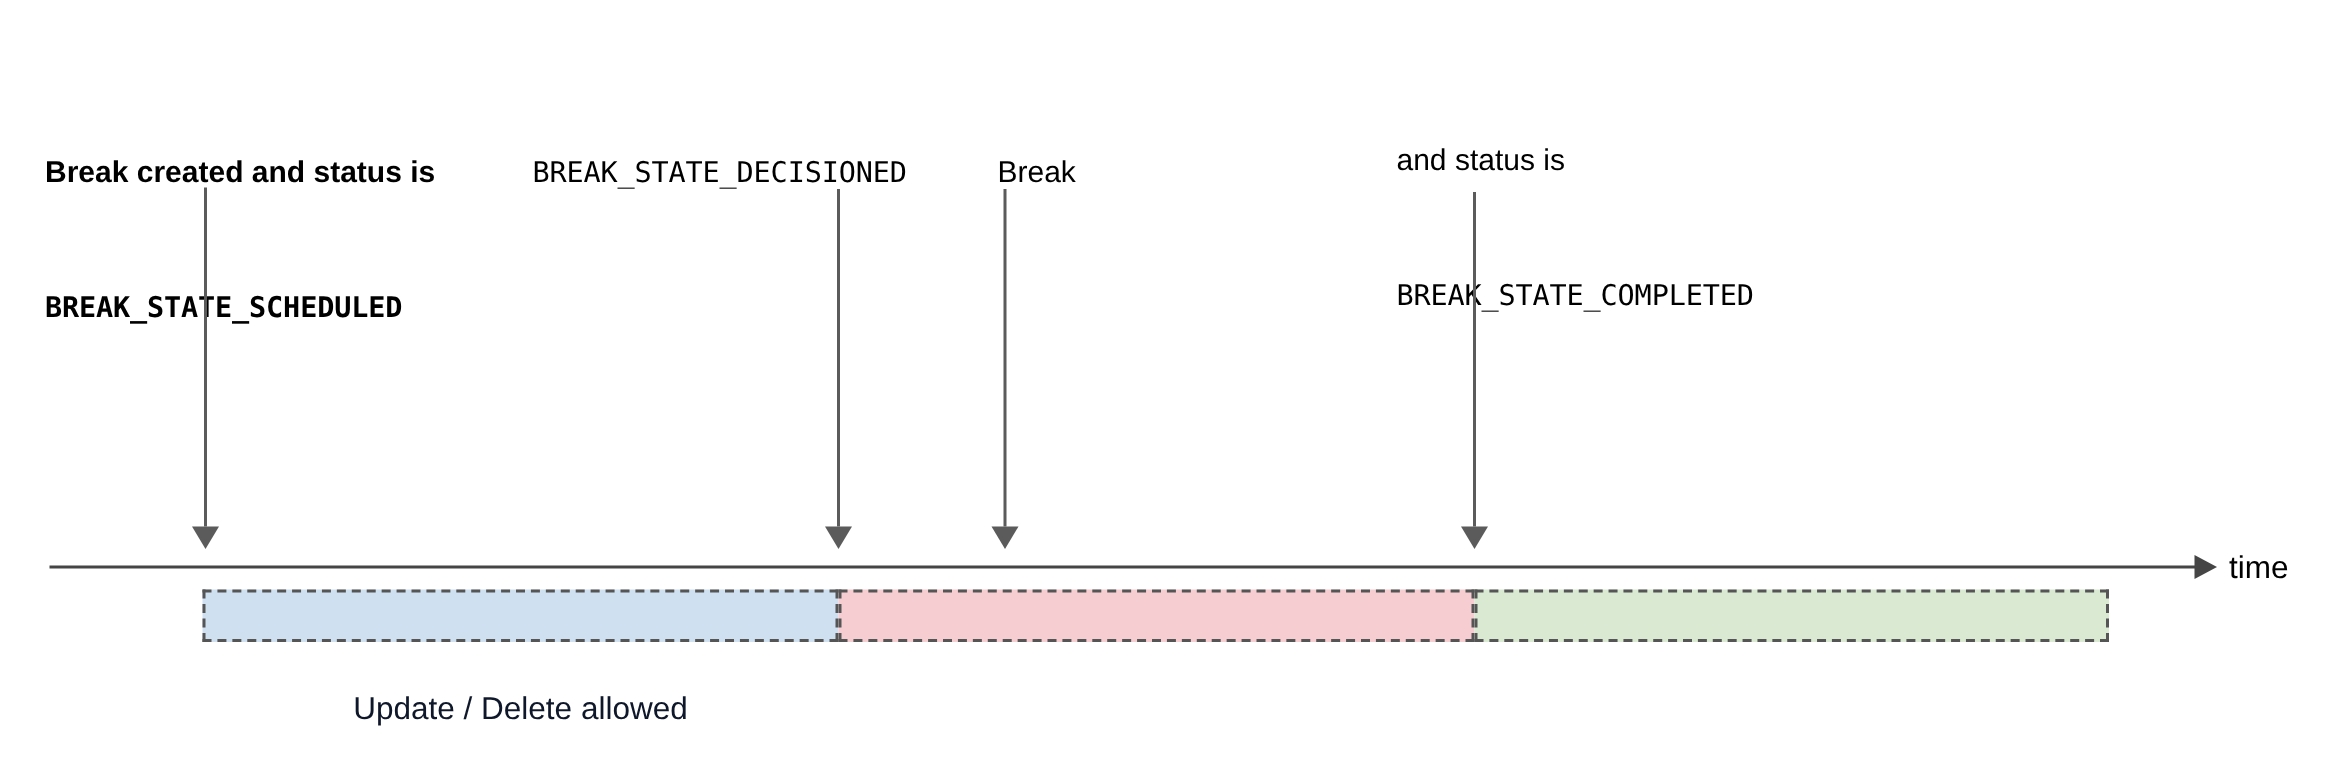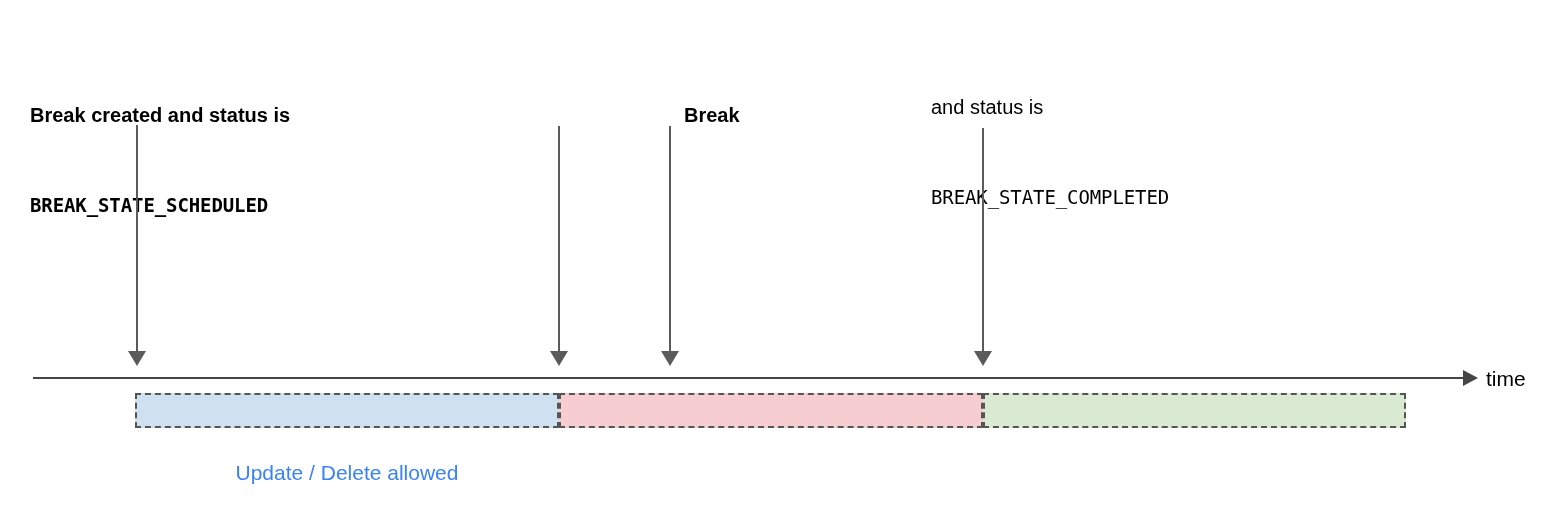--- a/index.html
+++ b/index.html
@@ -35,21 +35,21 @@
   .annotation .mono {
     font-family: "DejaVu Sans Mono", monospace;
     font-size: 19px;
     letter-spacing: -0.1px;
     display: block;
   }
   .caption {
     position: absolute;
     font-family: "Liberation Sans", sans-serif;
     font-size: 21px;
-    color: #3b82f6;
+    color: #0f172a;
     white-space: pre;
     text-align: center;
   }
   .axis-label {
     position: absolute;
     font-family: "Liberation Sans", sans-serif;
     font-size: 21px;
     color: #000000;
     white-space: pre;
     text-align: center;
@@ -92,23 +92,24 @@
 <body>
 
 <div id="diagram">
 
   <div class="annotation" style="left:30px; top:40px;font-weight:bold;">
     <span class="sans">Break created and status is</span>
     <span class="mono">BREAK_STATE_SCHEDULED</span>
   </div>
 
   <div class="annotation" style="left:355px; top:40px;">
+    <span class="mono">BREAK_STATE_DECISIONED</span>
   </div>
 
-  <div class="annotation" style="left:684px; top:40px;font-weight:bold;">
+  <div class="annotation" style="left:665px; top:40px;">
     <span class="sans">Break</span>
   </div>
 
   <div class="annotation" style="left:931px; top:32px;">
     <span class="sans">and status is</span>
     <span class="mono">BREAK_STATE_COMPLETED</span>
   </div>
 
   <div class="vline" style="left:136px; top:125px; height:226px;"></div>
   <div class="vhead" style="left:128px; top:351px;"></div>

